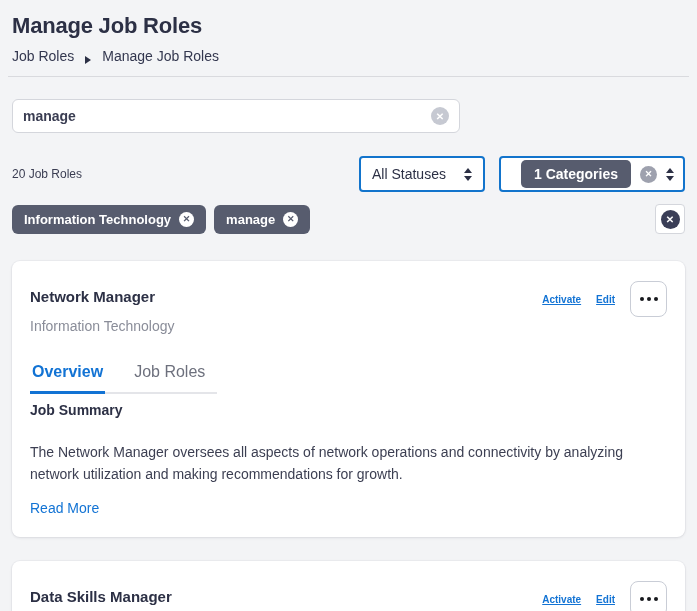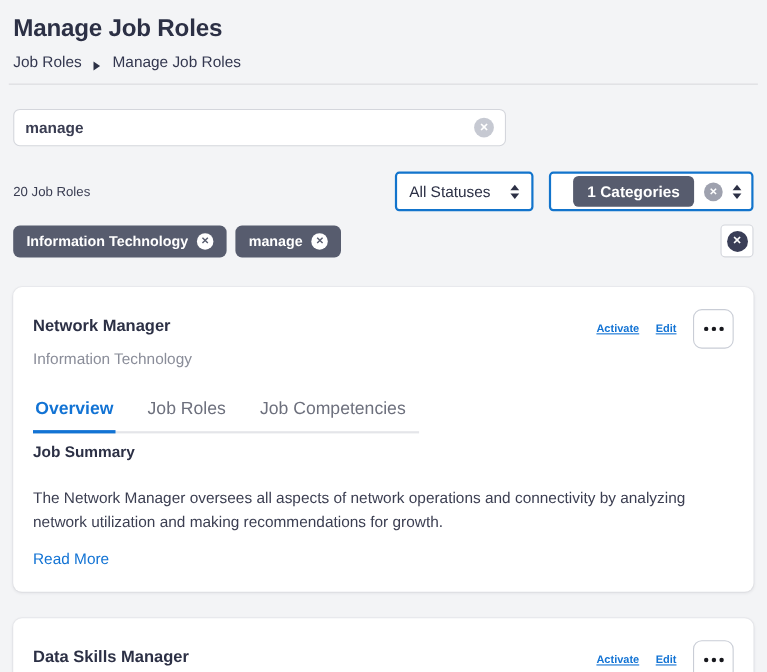--- a/index.html
+++ b/index.html
@@ -163,21 +163,20 @@
           <span class="dot"></span>
           <span class="dot"></span>
           <span class="dot"></span>
         </div>
       </div>
     </div>
 
     <div class="tabs">
       <span class="tab active">Overview</span>
       <span class="tab">Job Roles</span>
-      <span class="tab">Job Competencies</span>
     </div>
 
     <div class="section-title">Job Summary</div>
     <div class="summary-text">The Network Manager oversees all aspects of network operations and connectivity by analyzing network utilization and making recommendations for growth.</div>
     <span class="read-more">Read More</span>
   </div>
 
   <div class="card">
     <div class="card-header">
       <div>

